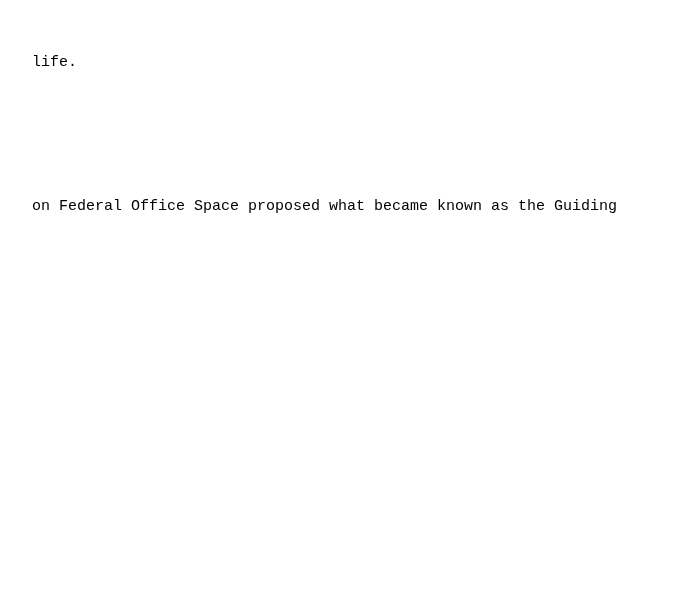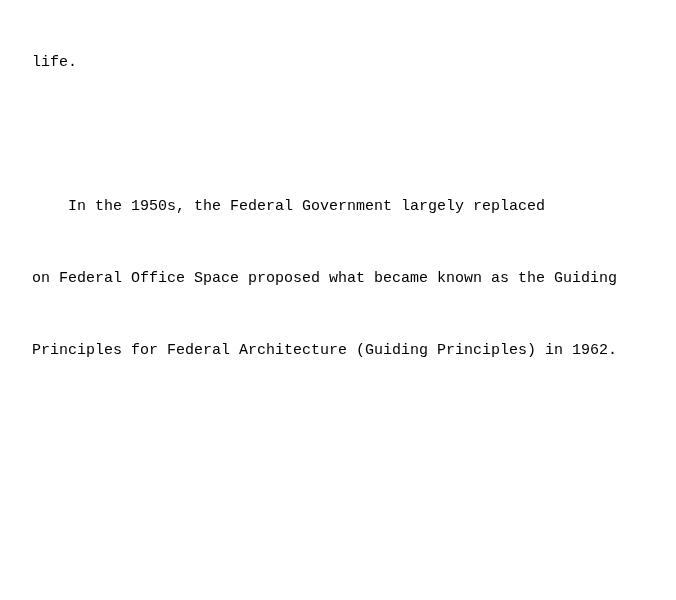--- a/index.html
+++ b/index.html
@@ -29,23 +29,21 @@
     white-space: pre;
   }
 </style>
 </head>
 <body style="background: rgb(255, 255, 255);">
 
 <div class="page">
   <div class="doc-text" style="color: rgb(0, 0, 0);">
     <div class="line">life.</div>
     <div class="line"></div>
-    <div class="line">    In the 1950s, the Federal Government largely replaced</div>
     <div class="line">on Federal Office Space proposed what became known as the Guiding</div>
-    <div class="line">Principles for Federal Architecture (Guiding Principles) in 1962.</div>
     
     
     
     
     
     
     
     
     
     

